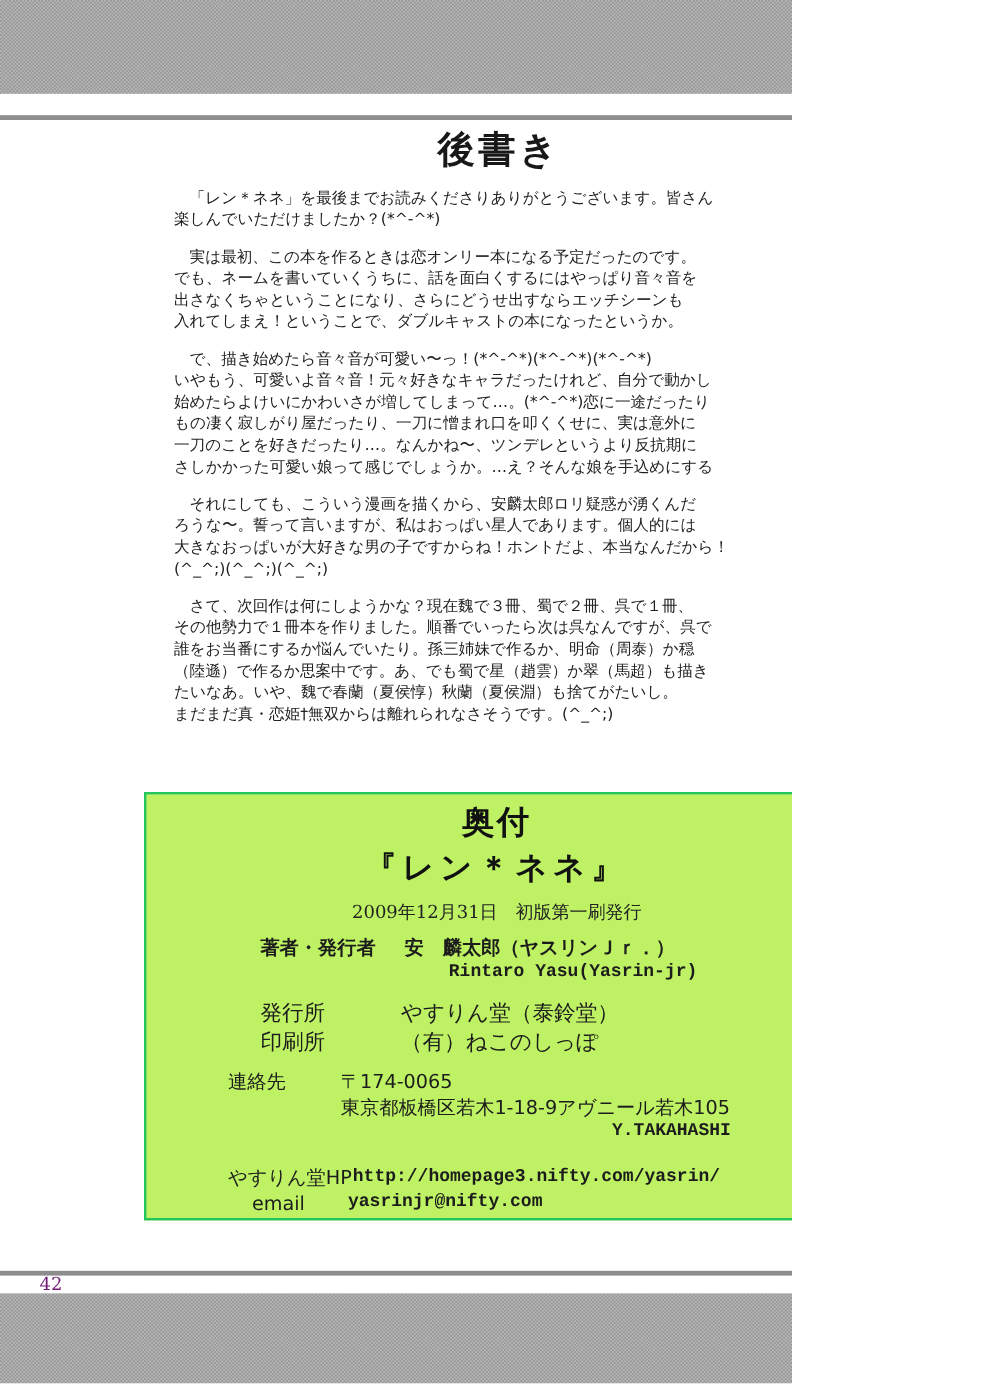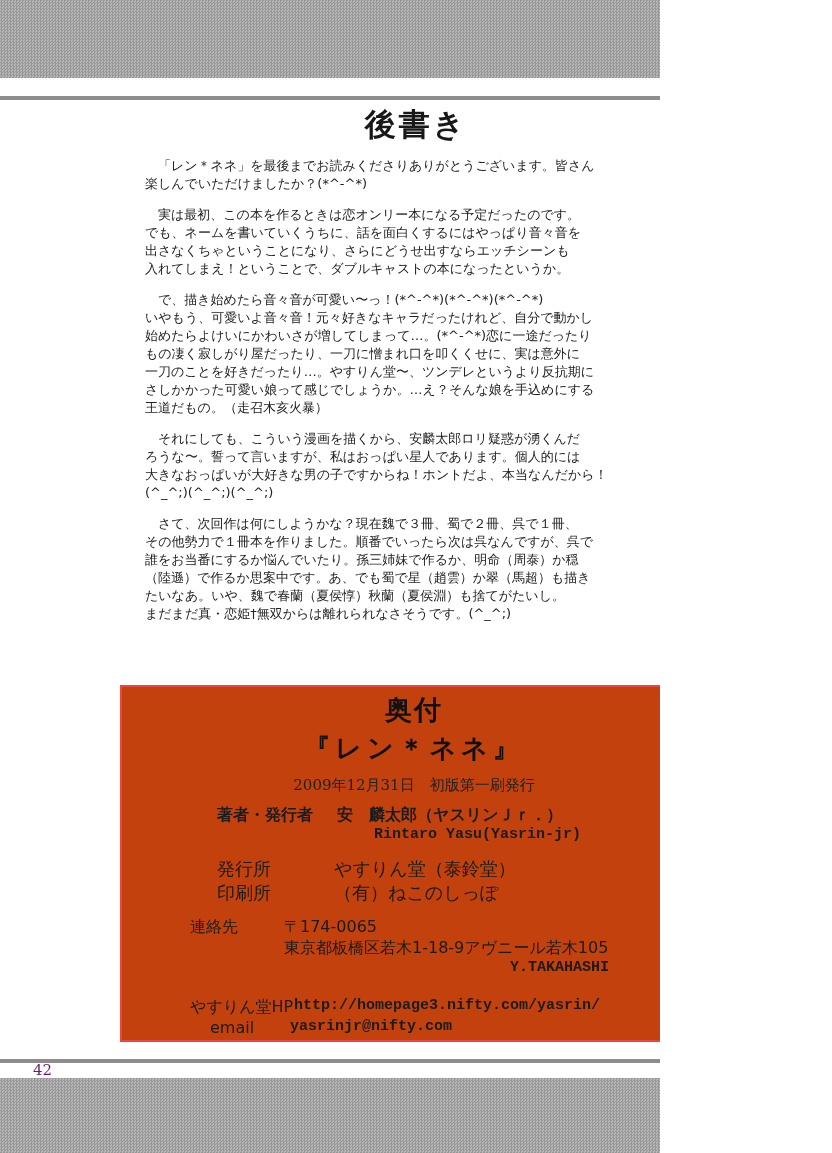--- a/index.html
+++ b/index.html
@@ -53,25 +53,25 @@
     font-size: 13px;
     line-height: 18px;
     color: #222222;
   }
   .para { margin: 0 0 13px 0; }
   .line { white-space: nowrap; }
 
   .colophon-box {
     position: absolute;
     left: 120px;
-    top: 685px;
+    top: 660px;
     width: 584px;
     height: 353px;
-    border: 2px solid #ef4444;
-    background: #c2410c;
+    border: 2px solid #22c55e;
+    background: #bef264;
   }
   .colophon-title {
     position: absolute;
     top: 5px;
     left: 0;
     width: 100%;
     text-align: center;
     font-size: 27px;
     font-weight: bold;
     letter-spacing: 2px;
@@ -133,23 +133,22 @@
       <div class="line">　実は最初、この本を作るときは恋オンリー本になる予定だったのです。</div>
       <div class="line">でも、ネームを書いていくうちに、話を面白くするにはやっぱり音々音を</div>
       <div class="line">出さなくちゃということになり、さらにどうせ出すならエッチシーンも</div>
       <div class="line">入れてしまえ！ということで、ダブルキャストの本になったというか。</div>
     </div>
     <div class="para">
       <div class="line">　で、描き始めたら音々音が可愛い〜っ！(*^-^*)(*^-^*)(*^-^*)</div>
       <div class="line">いやもう、可愛いよ音々音！元々好きなキャラだったけれど、自分で動かし</div>
       <div class="line">始めたらよけいにかわいさが増してしまって…。(*^-^*)恋に一途だったり</div>
       <div class="line">もの凄く寂しがり屋だったり、一刀に憎まれ口を叩くくせに、実は意外に</div>
-      <div class="line">一刀のことを好きだったり…。やすりん堂〜、ツンデレというより反抗期に</div>
+      <div class="line">一刀のことを好きだったり…。なんかね〜、ツンデレというより反抗期に</div>
       <div class="line">さしかかった可愛い娘って感じでしょうか。…え？そんな娘を手込めにする</div>
-      <div class="line">王道だもの。（走召木亥火暴）</div>
     </div>
     <div class="para">
       <div class="line">　それにしても、こういう漫画を描くから、安麟太郎ロリ疑惑が湧くんだ</div>
       <div class="line">ろうな〜。誓って言いますが、私はおっぱい星人であります。個人的には</div>
       <div class="line">大きなおっぱいが大好きな男の子ですからね！ホントだよ、本当なんだから！</div>
       <div class="line">(^_^;)(^_^;)(^_^;)</div>
     </div>
     <div class="para">
       <div class="line">　さて、次回作は何にしようかな？現在魏で３冊、蜀で２冊、呉で１冊、</div>
       <div class="line">その他勢力で１冊本を作りました。順番でいったら次は呉なんですが、呉で</div>

